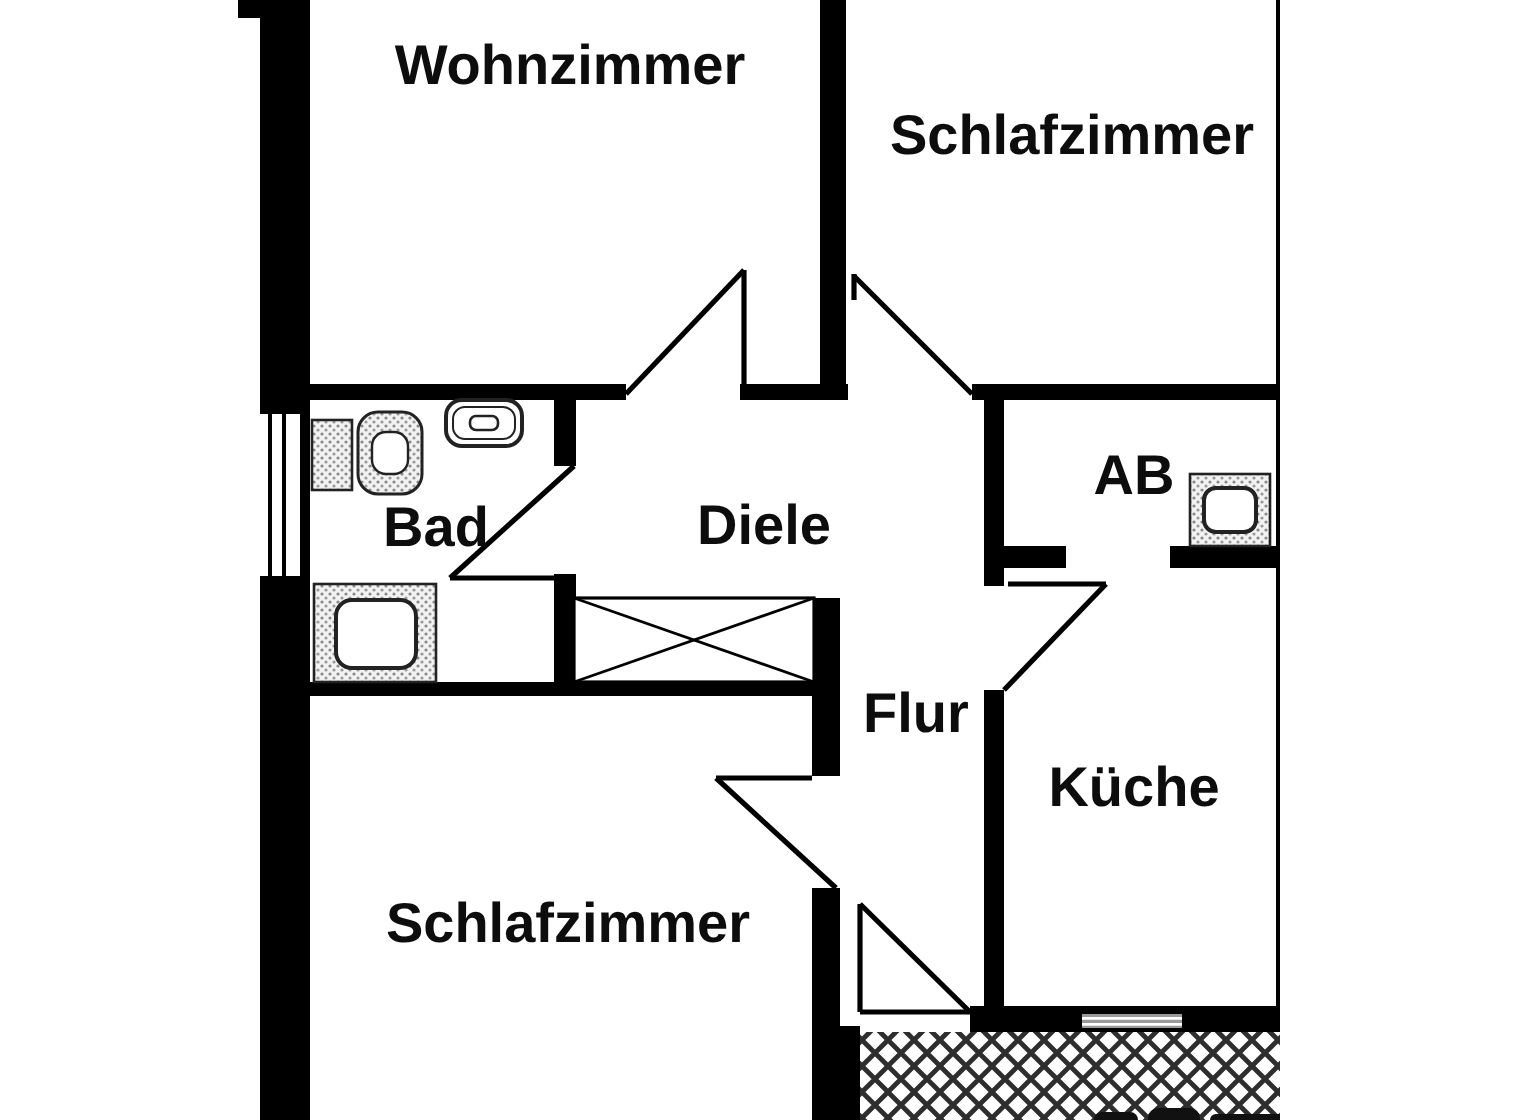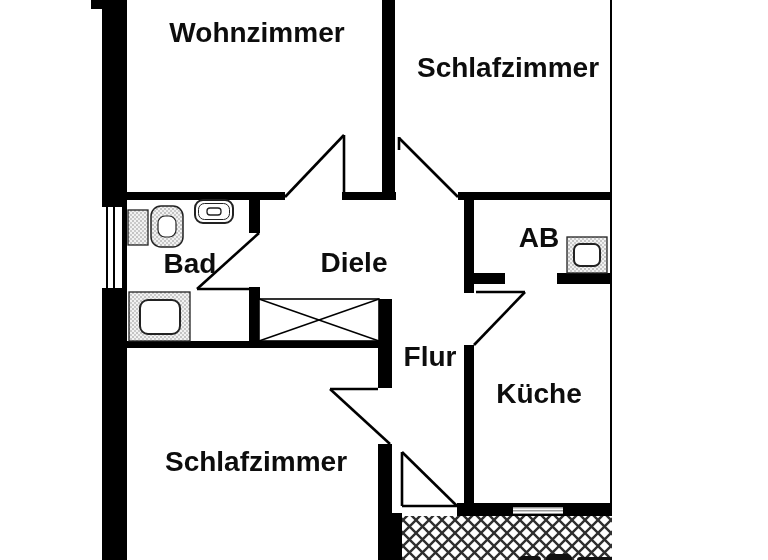--- a/index.html
+++ b/index.html
@@ -1,17 +1,17 @@
 <!DOCTYPE html>
 <html><head>
 <meta charset="utf-8">
 <style>
   html,body{margin:0;padding:0;background:#fff;}
   #stage{position:relative;width:612px;height:560px;background:#ffffff;overflow:hidden;
-         font-family:"Liberation Sans",sans-serif;}
+         font-family:"Liberation Sans",sans-serif;padding-left:28px;}
   svg{display:block;}
   text.room-label{font-family:"Liberation Sans","DejaVu Sans",sans-serif;
                   font-weight:bold;fill:#0d0d0d;text-anchor:middle;}
 </style>
 </head>
 <body>
 
 <div id="stage">
 <svg width="768" height="560" viewBox="0 0 768 560" xmlns="http://www.w3.org/2000/svg">
 

